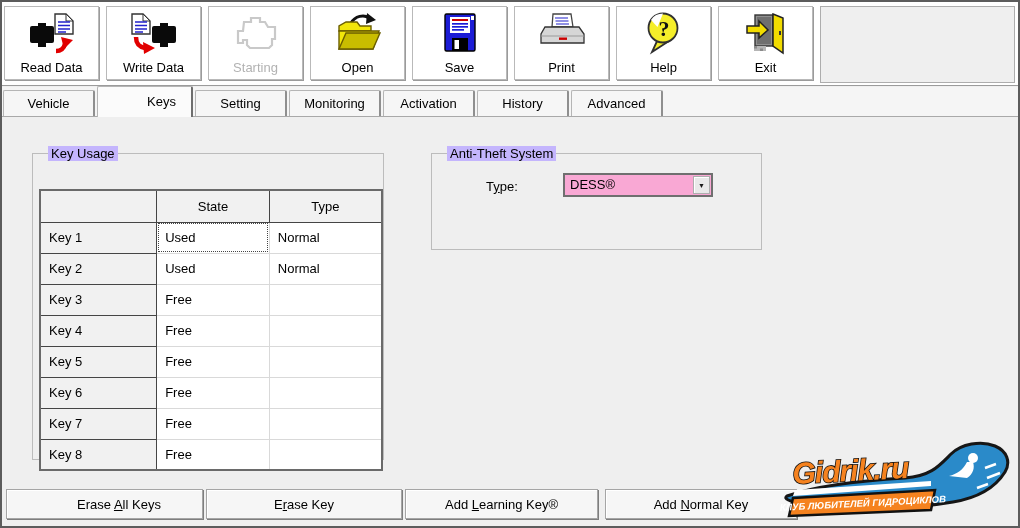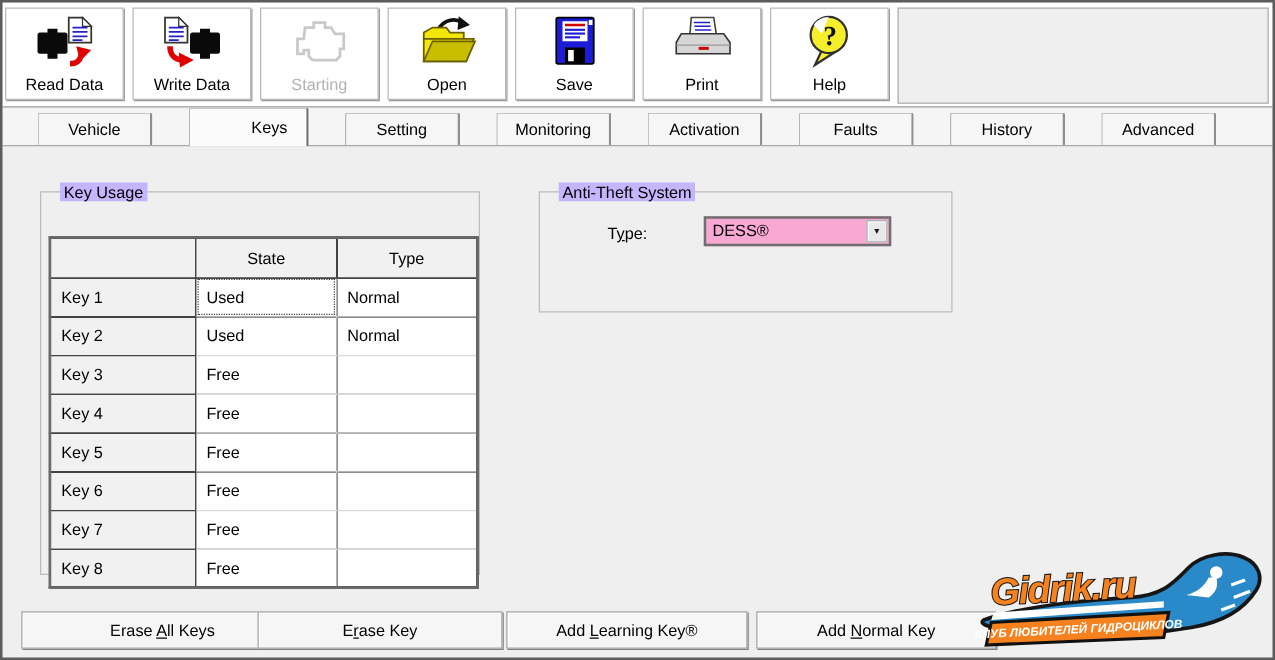--- a/index.html
+++ b/index.html
@@ -20,21 +20,21 @@
   .tbtn .icon{height:46px;display:flex;align-items:center;justify-content:center;}
   .tbtn .lbl{color:#000;line-height:14px;}
   .tbtn.disabled .lbl{color:#b2b2b2;}
   .tb-filler{flex:1 1 auto;height:77px;background:#efefef;border:1px solid #adadad;box-sizing:border-box;}
 
   
   .tabstrip{position:absolute;left:2px;top:87px;right:2px;height:30px;background:#f5f5f5;
     border-bottom:1px solid #a9a9a9;display:flex;align-items:flex-end;padding-left:1px;box-sizing:border-box;}
   .tab{width:92px;height:26px;line-height:25px;text-align:center;background:#f6f6f6;
     border:1px solid #b5b5b5;border-bottom:none;border-right:2px solid #8f8f8f;
-    border-radius:2px 2px 0 0;margin-right:2px;box-sizing:border-box;flex:0 0 auto;margin-left:27px;}
+    border-radius:2px 2px 0 0;margin-right:2px;box-sizing:border-box;flex:0 0 auto;}
   .tab.active{width:96px;height:31px;line-height:30px;background:#fbfbfb;margin-bottom:-1px;
     border-right:2px solid #6e6e6e;position:relative;z-index:2;padding-left:34px;}
 
   
   .groupbox{position:absolute;border:1px solid #bcbcbc;box-sizing:border-box;}
   .gb-title{position:absolute;top:-8px;left:15px;background:#c4b5fd;padding:0 3px;line-height:15px;}
 
   #key-usage{left:32px;top:153px;width:352px;height:307px;}
   #anti-theft{left:431px;top:153px;width:331px;height:97px;}
 
@@ -56,21 +56,21 @@
     border:2px solid #6f6f6f;box-sizing:border-box;}
   .combo .val{position:absolute;left:5px;top:2px;line-height:16px;}
   .combo .drop{position:absolute;top:1px;right:1px;bottom:1px;width:17px;background:#e9e9e9;
     border:1px solid #aeaeae;box-shadow:inset 1px 1px 0 #ffffff;display:flex;align-items:center;
     justify-content:center;font-size:7px;color:#1a1a1a;box-sizing:border-box;}
 
   
   .action{position:absolute;top:489px;height:30px;background:#f6f6f6;border:1px solid #a5a5a5;
     box-shadow:inset 1px 1px 0 #ffffff,1px 1px 0 #7e7e7e;display:flex;align-items:center;
     justify-content:center;box-sizing:border-box;}
-  #act-0{left:17px;width:197px;padding-left:29px;}
+  #act-0{left:6px;width:197px;padding-left:29px;}
   #act-1{left:206px;width:196px;}
   #act-2{left:405px;width:193px;}
   #act-3{left:605px;width:192px;}
 
   
   .logo{position:absolute;left:779px;top:438px;width:238px;height:84px;z-index:10;}
 </style>
 </head>
 <body>
 
@@ -165,31 +165,45 @@
       <svg width="48" height="44" viewBox="0 0 48 44">
         <polygon points="18,28 12,41 29,30" fill="#f5ee2a" stroke="#303030" stroke-width="1.8"></polygon>
         <circle cx="23" cy="17" r="14.5" fill="#f5ee2a" stroke="#303030" stroke-width="1.8"></circle>
         <path d="M11,9 A14.5,14.5 0 0 1 23,2.6 L17.5,16 Z" fill="#ffffff"></path>
         <text x="24" y="25" text-anchor="middle" font-size="22" font-weight="900" font-family="Liberation Serif, serif" fill="#111">?</text>
       </svg>
     </span>
     <span class="lbl">Help</span>
   </div>
 
+  <div class="tbtn">
+    <span class="icon">
+      <svg width="48" height="44" viewBox="0 0 48 44">
+        <rect x="13" y="4" width="18" height="31" fill="#8f8f8f" stroke="#333" stroke-width="1.4"></rect>
+        <rect x="15" y="6" width="14" height="27" fill="#6f6f6f"></rect>
+        <rect x="12" y="35" width="12" height="5" fill="#b5b5b5"></rect>
+        <rect x="12" y="35" width="3" height="2.5" fill="#8a8a8a"></rect>
+        <rect x="18" y="37.5" width="3" height="2.5" fill="#8a8a8a"></rect>
+        <polygon points="31,3 41,7 41,42 31,35" fill="#f2dc00" stroke="#222" stroke-width="1.5"></polygon>
+        <rect x="37" y="20" width="2" height="4" fill="#333"></rect>
+        <polygon points="5,15 17,15 17,10 26,19 17,27 17,22 5,22" fill="#f2dc00" stroke="#222" stroke-width="1.5"></polygon>
+      </svg>
+    </span>
+    <span class="lbl">Exit</span>
+  </div>
 
   <div class="tb-filler"></div>
 </div>
 
 <div class="tabstrip">
   <div class="tab">Vehicle</div>
   <div class="tab active">Keys</div>
   <div class="tab">Setting</div>
   <div class="tab">Monitoring</div>
   <div class="tab">Activation</div>
-  <div class="tab">Faults</div>
   <div class="tab">History</div>
   <div class="tab">Advanced</div>
 </div>
 
 <div class="groupbox" id="key-usage">
   <span class="gb-title">Key Usage</span>
   <table class="grid">
     <colgroup>
         <col style="width:117px">
         <col style="width:113px">

